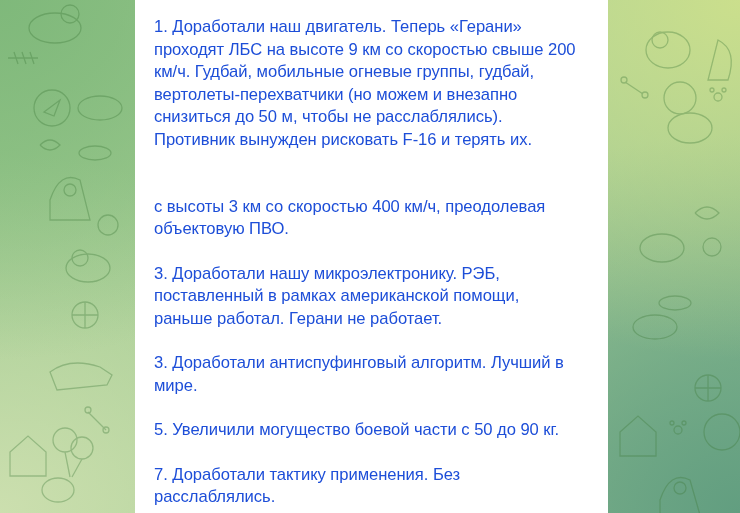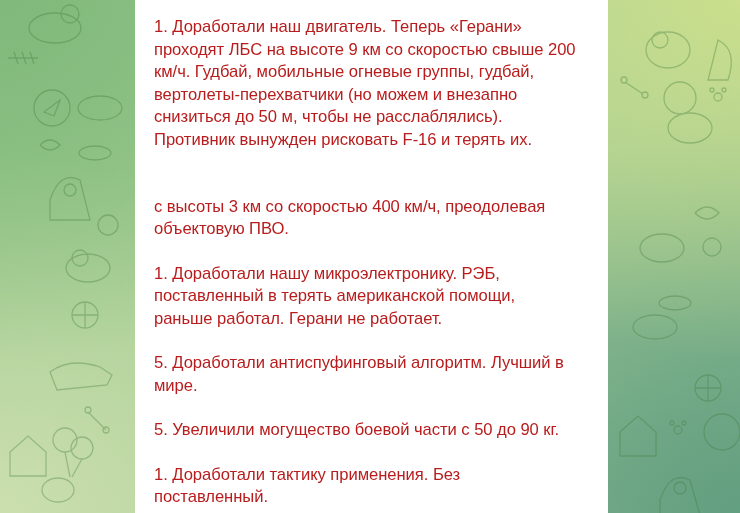--- a/index.html
+++ b/index.html
@@ -35,21 +35,21 @@
     width: 473px;
     height: 540px;
     background: #ffffff;
     box-sizing: border-box;
     padding: 26px 18px 0 19px;
   }
   .paragraph {
     margin: 0 0 22px 0;
     font-size: 16.6px;
     line-height: 22.5px;
-    color: #b91c1c;
+    color: #1d4ed8;
     letter-spacing: -0.05px;
   }
 </style>
 </head>
 <body>
 
 <div class="chat-bg"></div>
 
 <svg class="pattern" width="740" height="513" viewBox="0 0 740 513" xmlns="http://www.w3.org/2000/svg" fill="none" stroke="#3f7a3a" stroke-width="1.3">
 
@@ -175,28 +175,28 @@
     <span>вертолеты-перехватчики (но можем и внезапно</span><br>
     <span>снизиться до 50 м, чтобы не расслаблялись).</span><br>
     <span>Противник вынужден рисковать F-16 и терять их.</span>
   </p>
   <p class="paragraph">
     <br>
     <span>с высоты 3 км со скоростью 400 км/ч, преодолевая</span><br>
     <span>объектовую ПВО.</span>
   </p>
   <p class="paragraph">
-    <span>1. Доработали нашу микроэлектронику. РЭБ,</span><br>
-    <span>поставленный в терять американской помощи,</span><br>
+    <span>3. Доработали нашу микроэлектронику. РЭБ,</span><br>
+    <span>поставленный в рамках американской помощи,</span><br>
     <span>раньше работал. Герани не работает.</span>
   </p>
   <p class="paragraph">
-    <span>5. Доработали антиспуфинговый алгоритм. Лучший в</span><br>
+    <span>3. Доработали антиспуфинговый алгоритм. Лучший в</span><br>
     <span>мире.</span>
   </p>
   <p class="paragraph">
     <span>5. Увеличили могущество боевой части с 50 до 90 кг.</span>
   </p>
   <p class="paragraph">
-    <span>1. Доработали тактику применения. Без</span><br>
-    <span>поставленный.</span>
+    <span>7. Доработали тактику применения. Без</span><br>
+    <span>расслаблялись.</span>
   </p>
 </div>
 
 </body></html>

